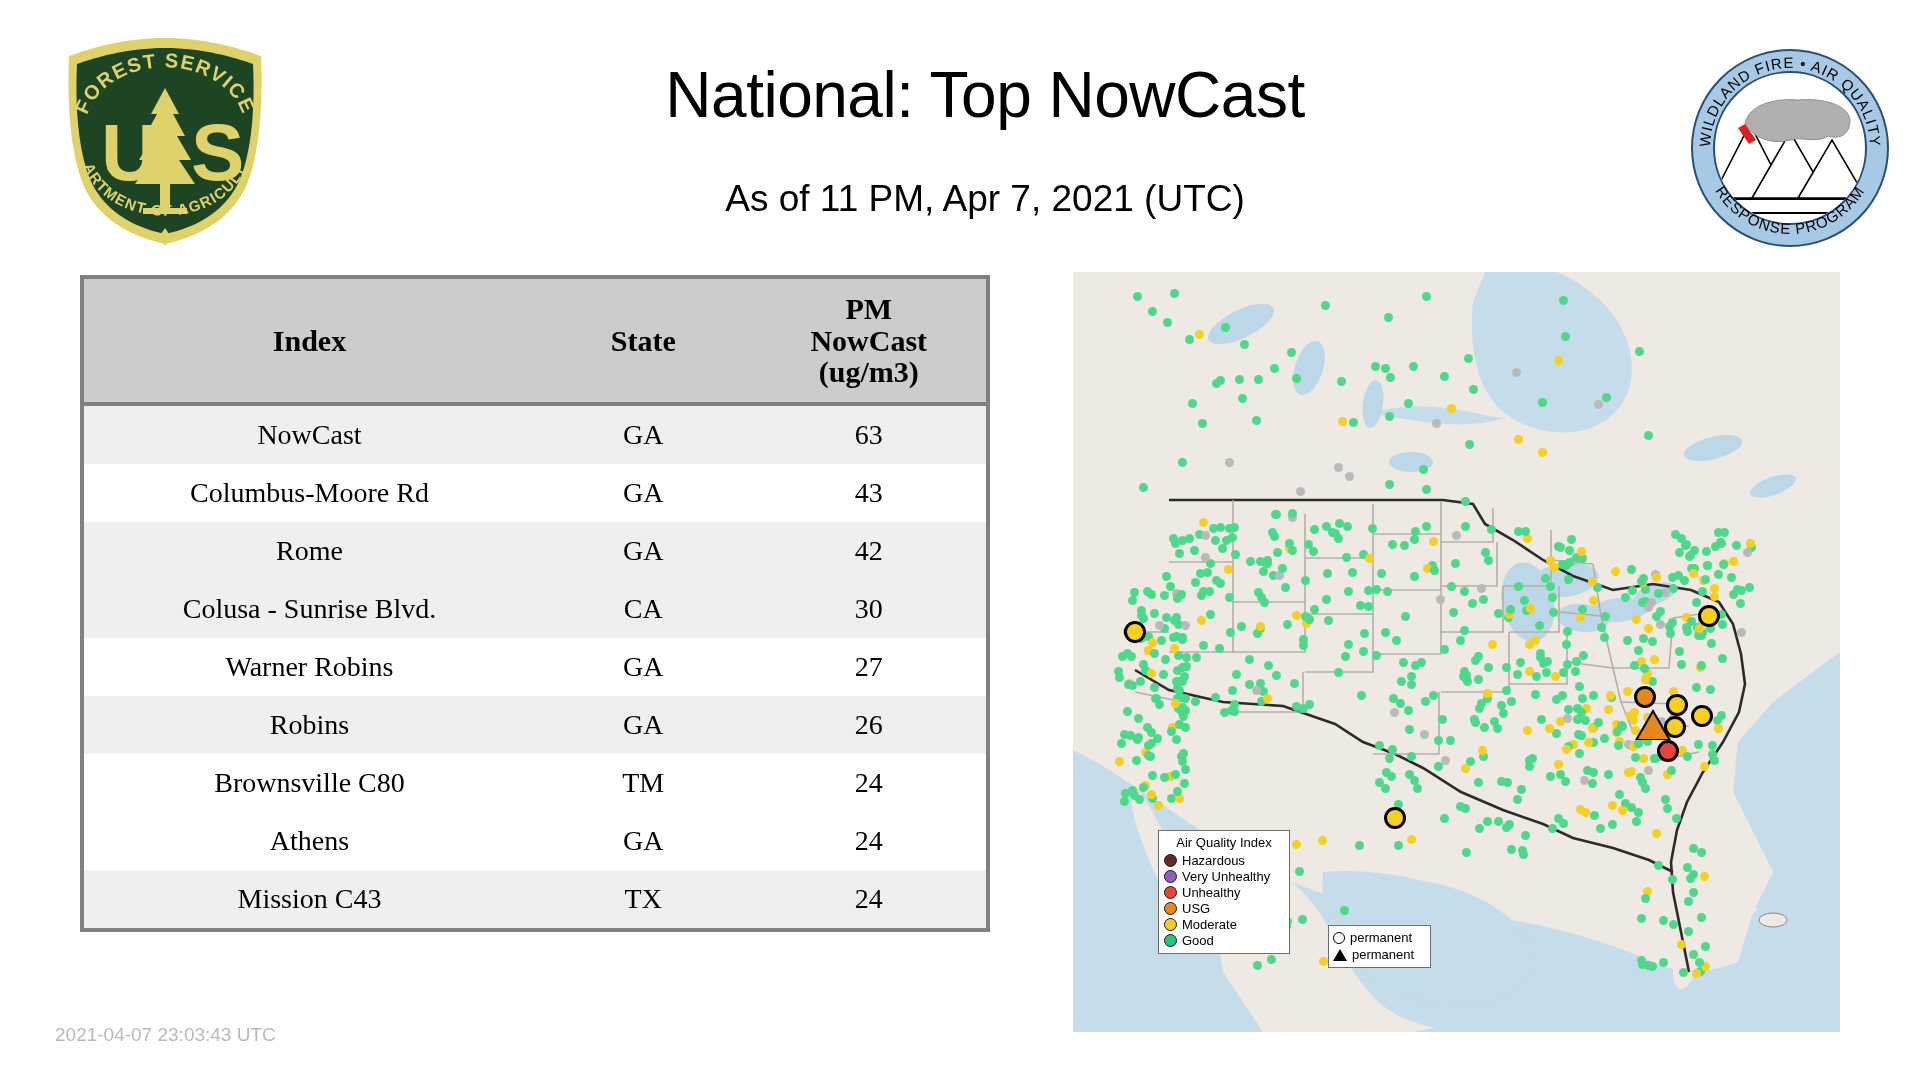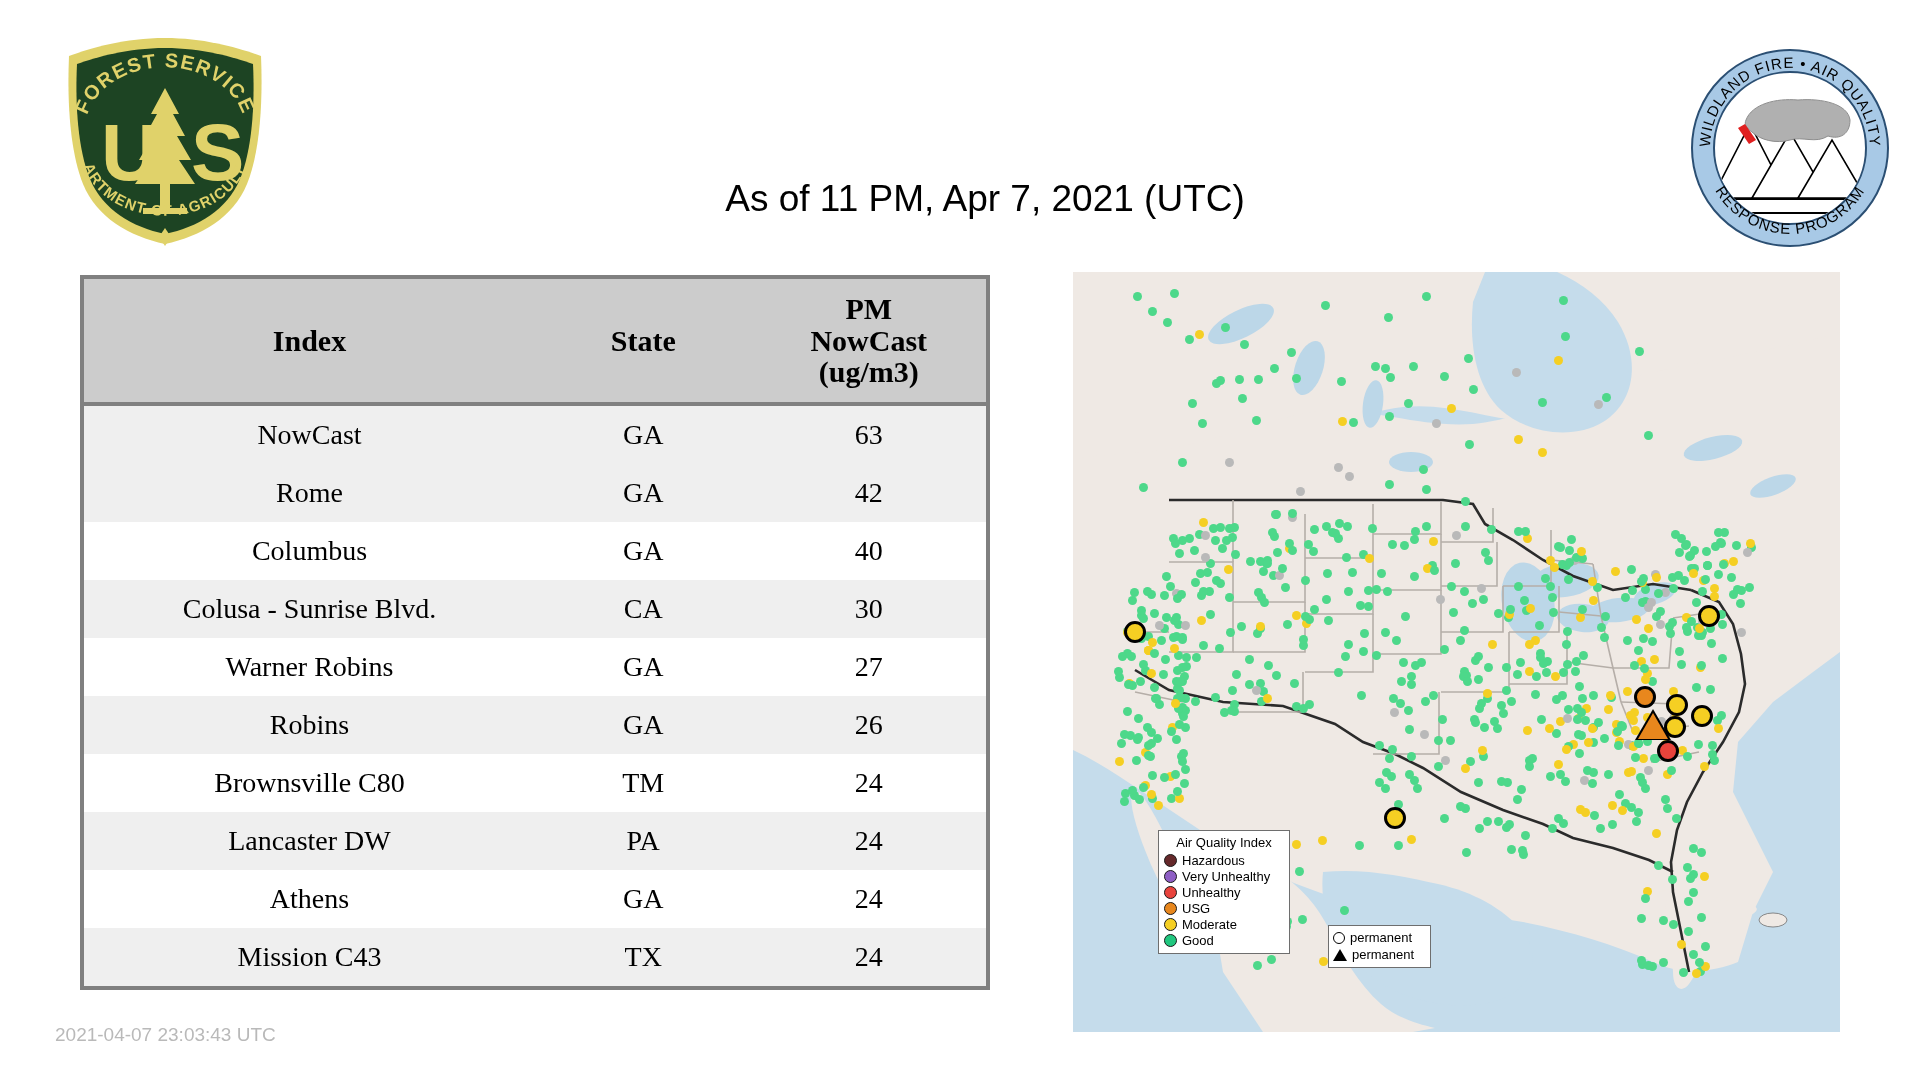--- a/index.html
+++ b/index.html
@@ -242,20 +242,21 @@
         <rect x="88" y="176" width="44" height="6"></rect>
       </g>
 
       <path id="fsArcBot" d="M 28 132 A 84 66 0 0 0 192 132" fill="none"></path>
       <text font-family="Liberation Sans, sans-serif" font-size="15" font-weight="bold" fill="#e0d26a" letter-spacing="1.2">
         <textPath href="#fsArcBot" startOffset="50%" text-anchor="middle">DEPARTMENT OF AGRICULTURE</textPath>
       </text>
     </svg>
   </div>
 
+  <div id="page-title">National: Top NowCast</div>
   <div id="page-subtitle">As of 11 PM, Apr  7, 2021 (UTC)</div>
 
   <div id="wfaqrp-logo">
     <svg viewBox="0 0 200 200" width="200" height="200" aria-hidden="true">
       <circle cx="100" cy="100" r="98" fill="#a8c9e6" stroke="#2b4f73" stroke-width="2"></circle>
       <circle cx="100" cy="100" r="76" fill="#ffffff" stroke="#2b4f73" stroke-width="2"></circle>
       <clipPath id="innerClip">
           <circle cx="100" cy="100" r="75"></circle>
         </clipPath>
       <g clip-path="url(#innerClip)">
@@ -298,53 +299,48 @@
           <div>(ug/m3)</div>
         </th>
       </tr>
     </thead>
     <tbody id="nowcast-body">
         <tr class="odd">
           <td>NowCast</td>
           <td>GA</td>
           <td>63</td>
         </tr>
+        <tr class="even">
+          <td>Columbus-Moore Rd</td>
+          <td>GA</td>
+          <td>43</td>
+        </tr>
         <tr class="odd">
           <td>Rome</td>
           <td>GA</td>
           <td>42</td>
-        </tr>
-        <tr class="even">
-          <td>Columbus</td>
-          <td>GA</td>
-          <td>40</td>
         </tr>
         <tr class="odd">
           <td>Colusa - Sunrise Blvd.</td>
           <td>CA</td>
           <td>30</td>
         </tr>
         <tr class="even">
           <td>Warner Robins</td>
           <td>GA</td>
           <td>27</td>
         </tr>
         <tr class="odd">
           <td>Robins</td>
           <td>GA</td>
           <td>26</td>
         </tr>
         <tr class="even">
           <td>Brownsville C80</td>
           <td>TM</td>
-          <td>24</td>
-        </tr>
-        <tr class="odd">
-          <td>Lancaster DW</td>
-          <td>PA</td>
           <td>24</td>
         </tr>
         <tr class="even">
           <td>Athens</td>
           <td>GA</td>
           <td>24</td>
         </tr>
         <tr class="odd">
           <td>Mission C43</td>
           <td>TX</td>

